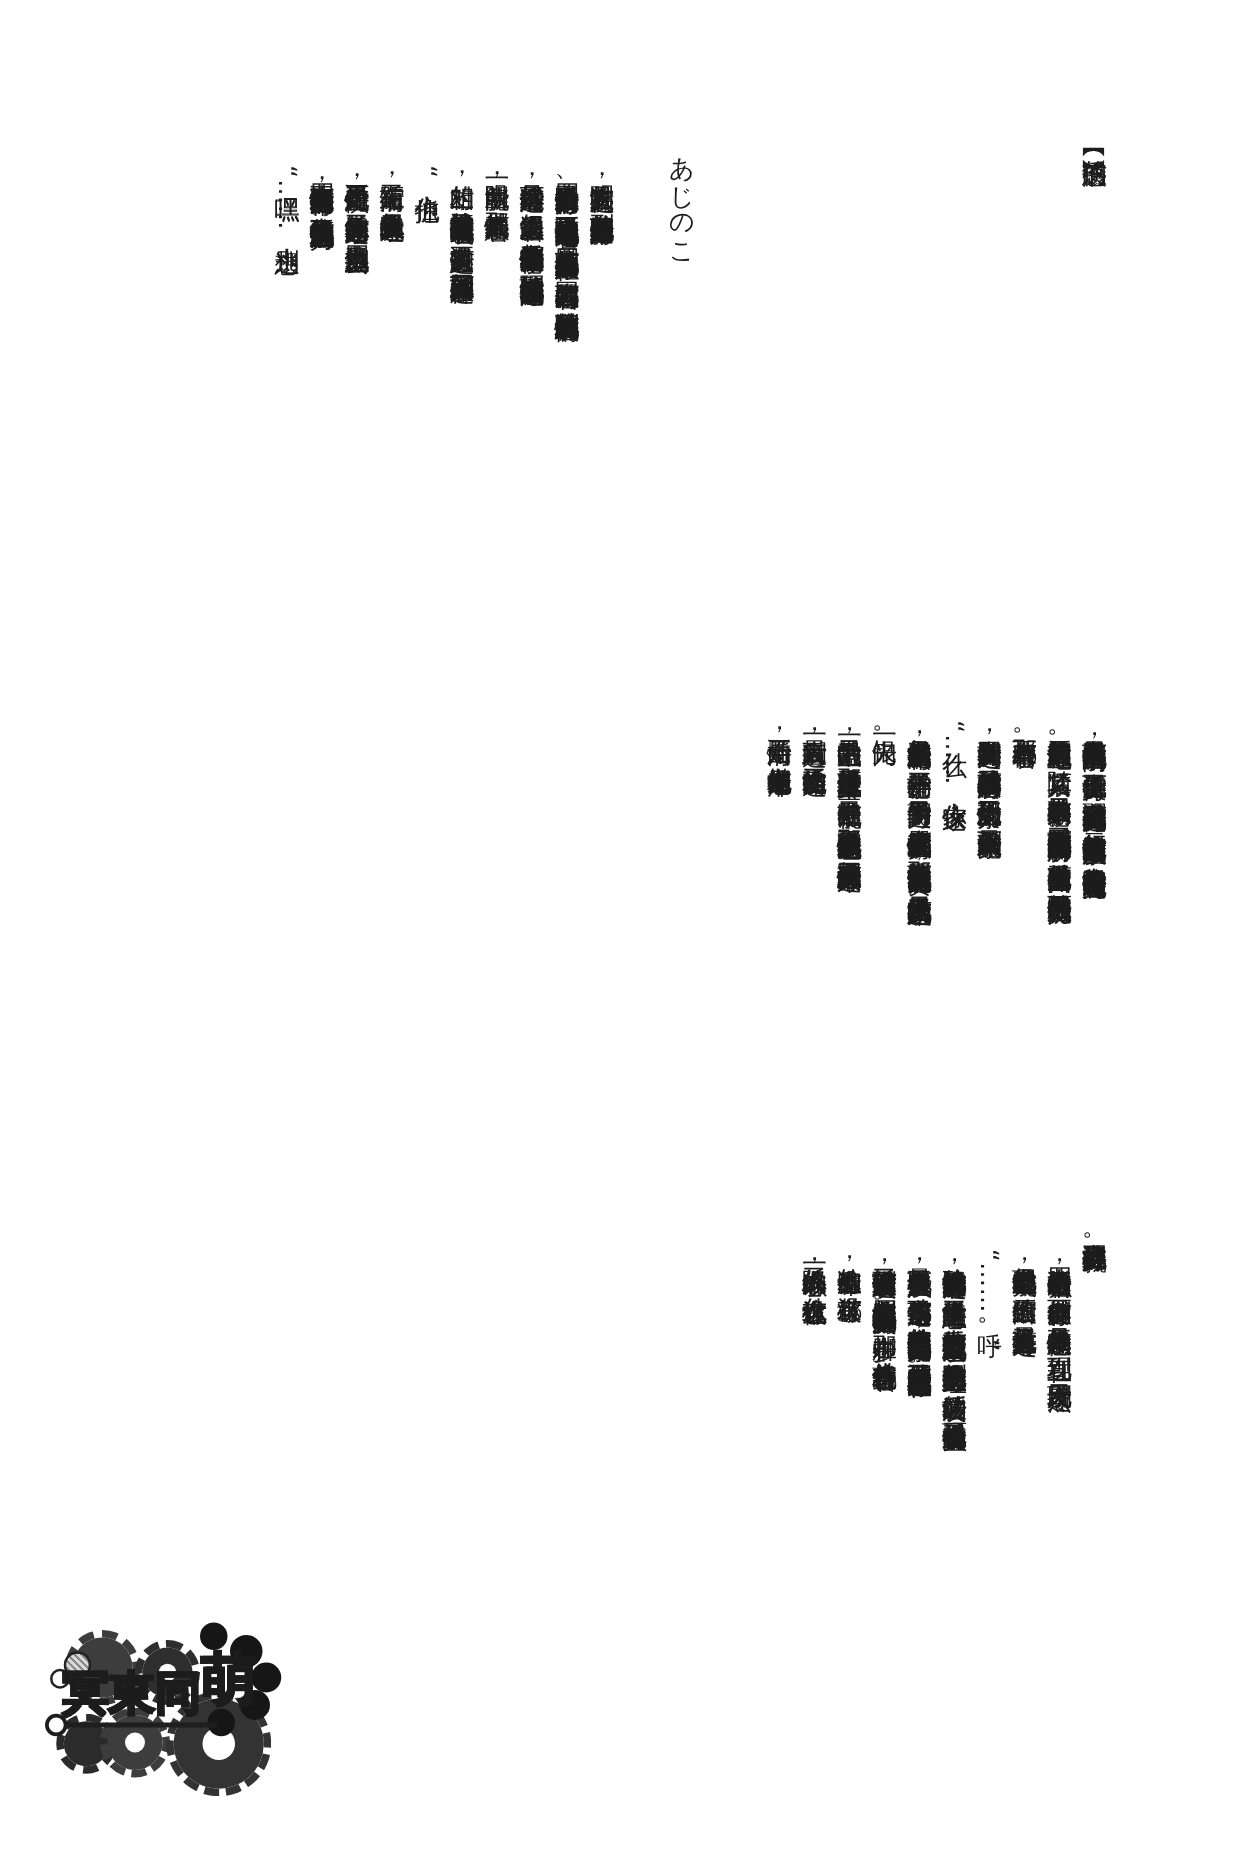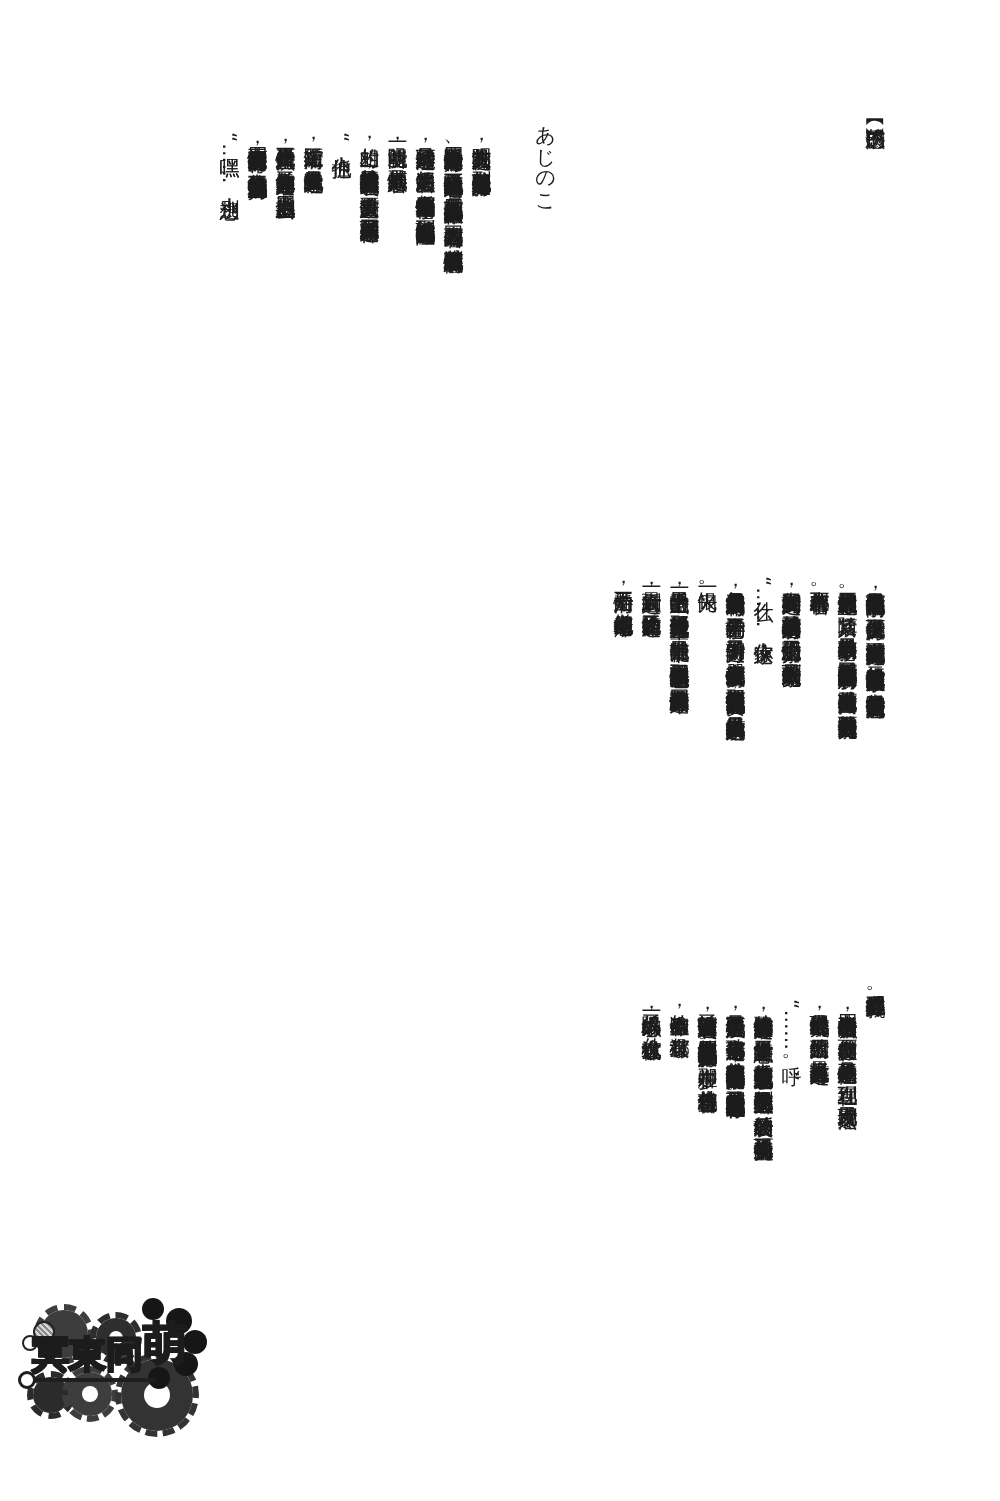--- a/index.html
+++ b/index.html
@@ -17,21 +17,21 @@
   }
   .vblock p{margin:0;text-indent:1em;}
   .vblock p.noindent{text-indent:0;}
   .vblock p.title{text-indent:0;}
   .vblock p.author{text-indent:0;padding-block-start:302px;margin-block-end:36px;}
   #block1{top:112px;height:409px;}
   #block2{top:556px;height:409px;}
   #block3{top:979px;height:430px;}
 
   
-  .logo{position:absolute;left:20px;top:1297px;width:205px;height:135px;}
+  .logo{position:absolute;left:38px;top:1297px;width:205px;height:135px;}
   .gear{position:absolute;border-radius:50%;}
   .gear::before{content:"";position:absolute;inset:-6px;border:6px dashed currentColor;border-radius:50%;}
   .gear.hole::after{content:"";position:absolute;inset:32%;background:#ffffff;border-radius:50%;}
   .dot{position:absolute;border-radius:50%;background:#161616;}
   .bubble-hatch{
     position:absolute;left:13px;top:24px;width:18px;height:18px;border-radius:50%;
     border:2px solid #222;
     background:repeating-linear-gradient(45deg,#8a8a8a 0 2px,#d8d8d8 2px 4px);
   }
   .bubble-ring{position:absolute;left:2px;top:38px;width:12px;height:12px;border-radius:50%;background:#fff;border:2px solid #222;}

